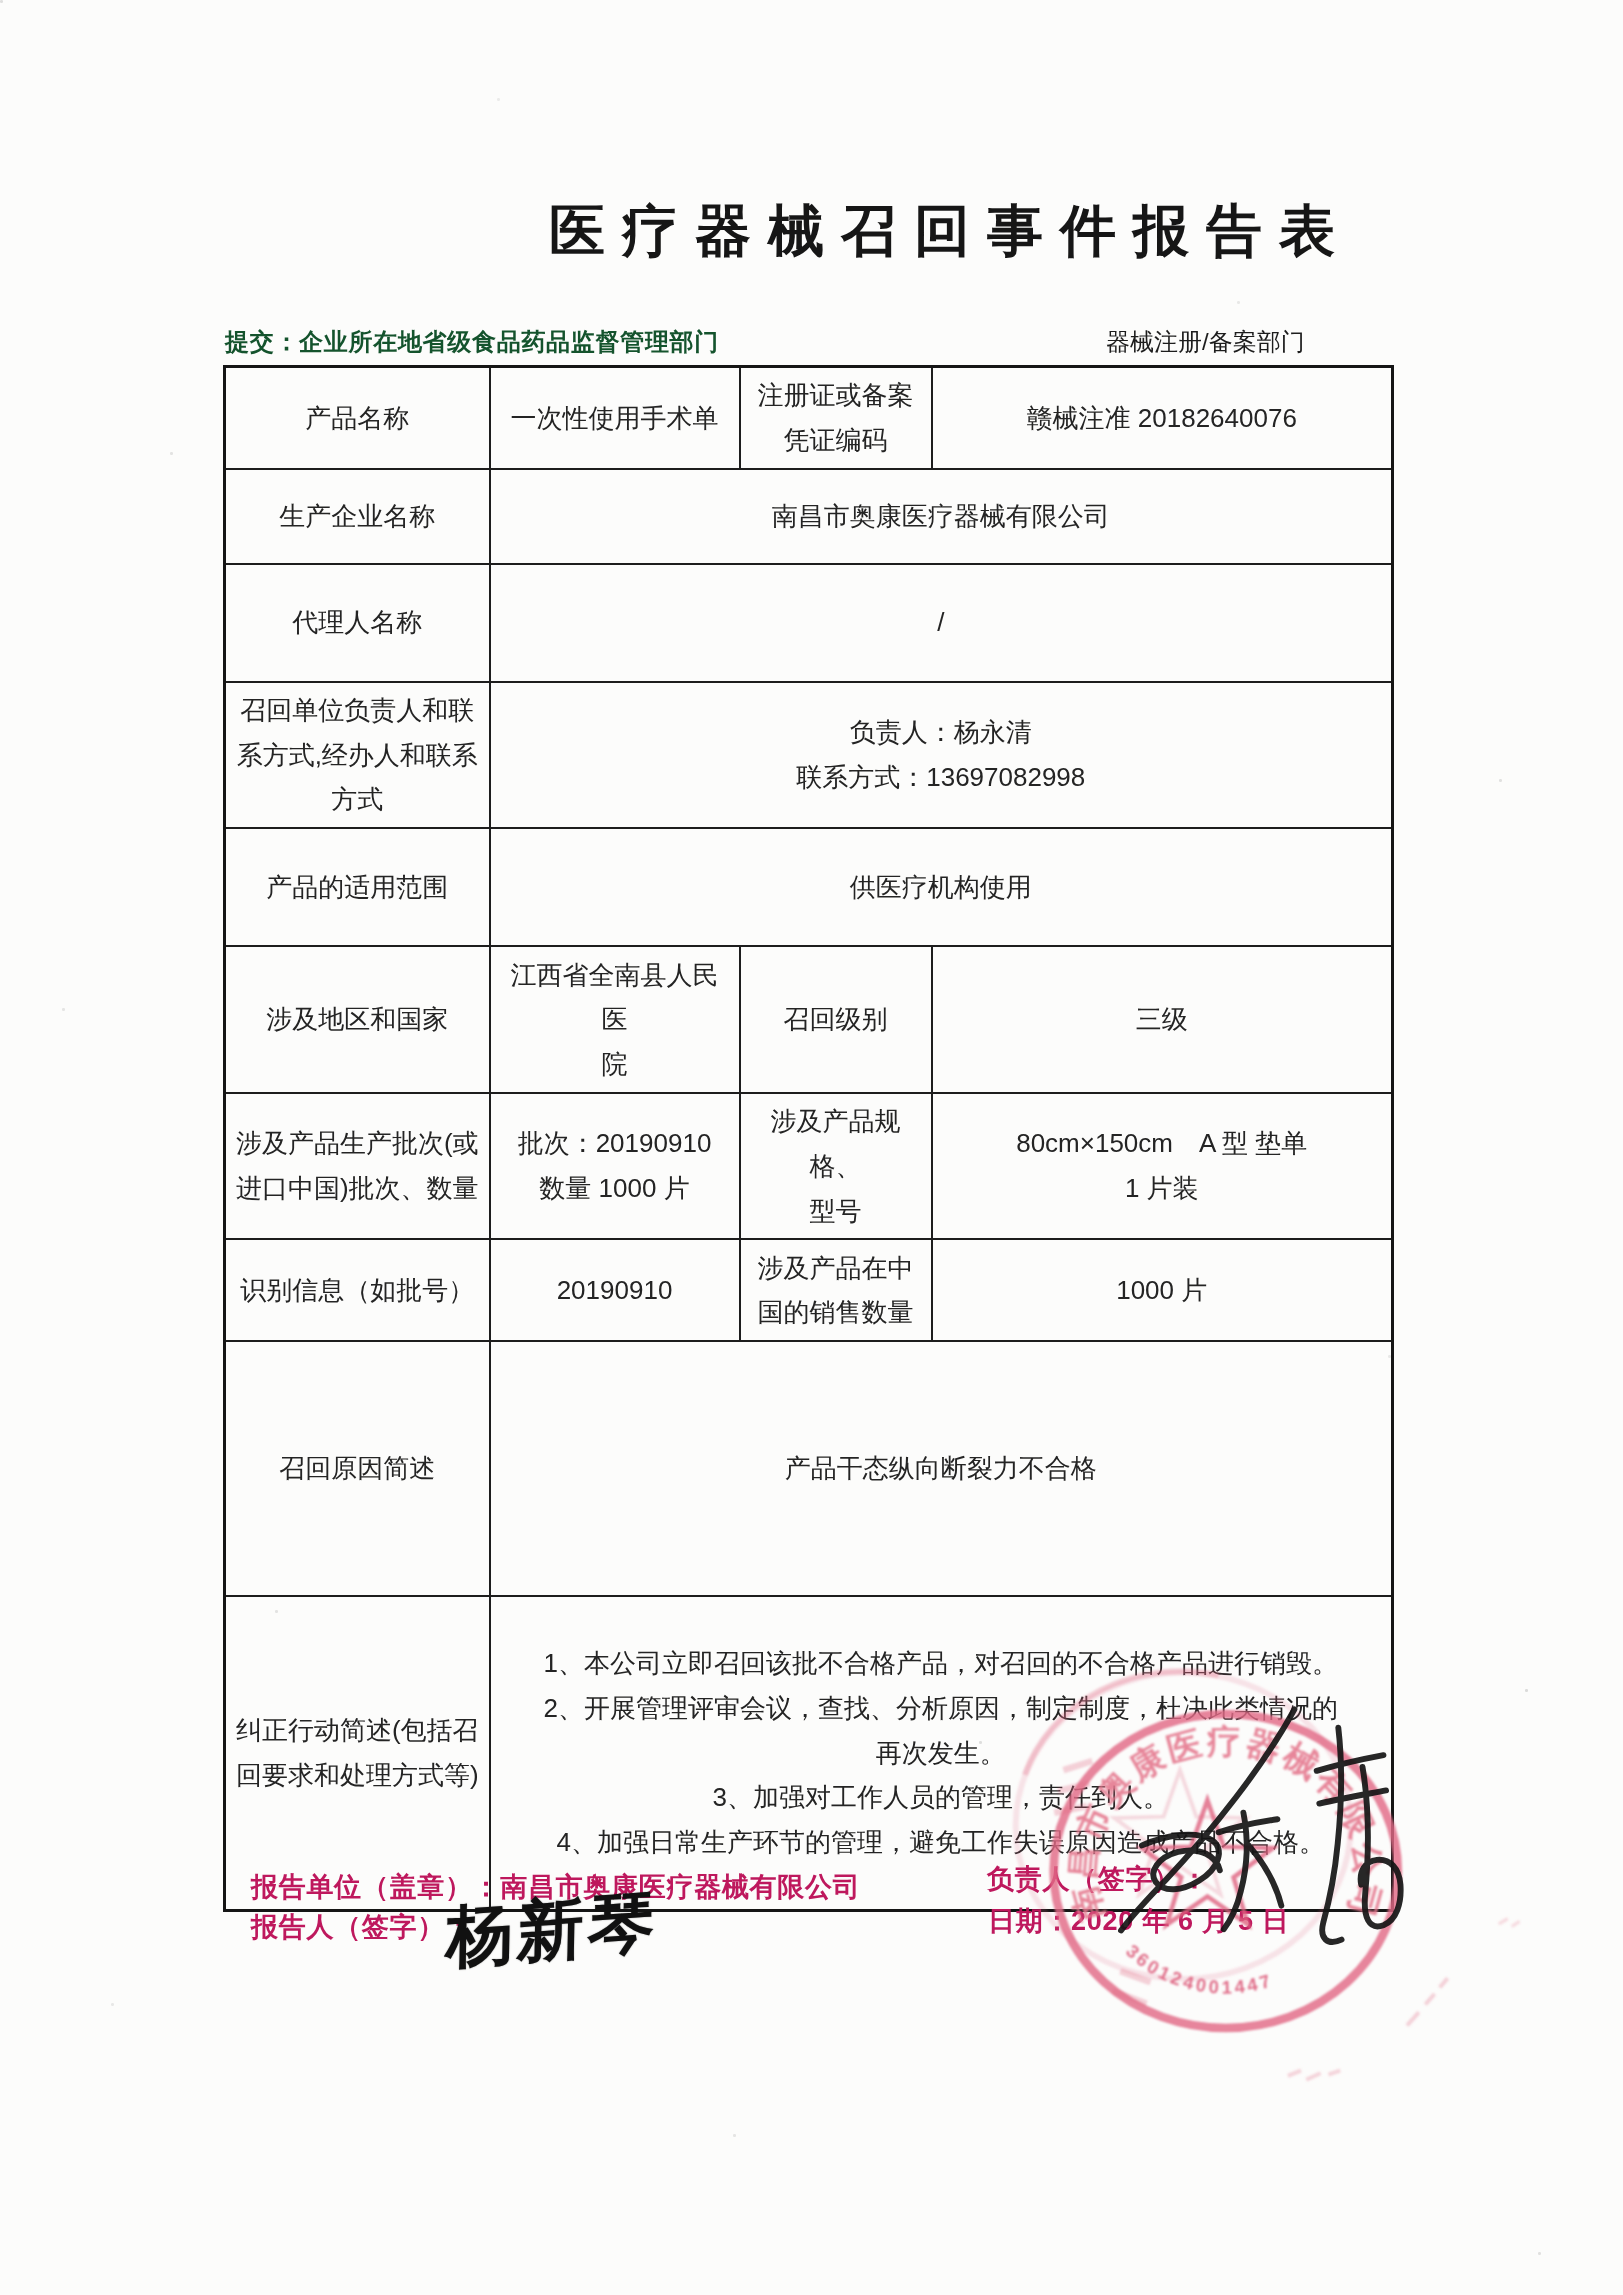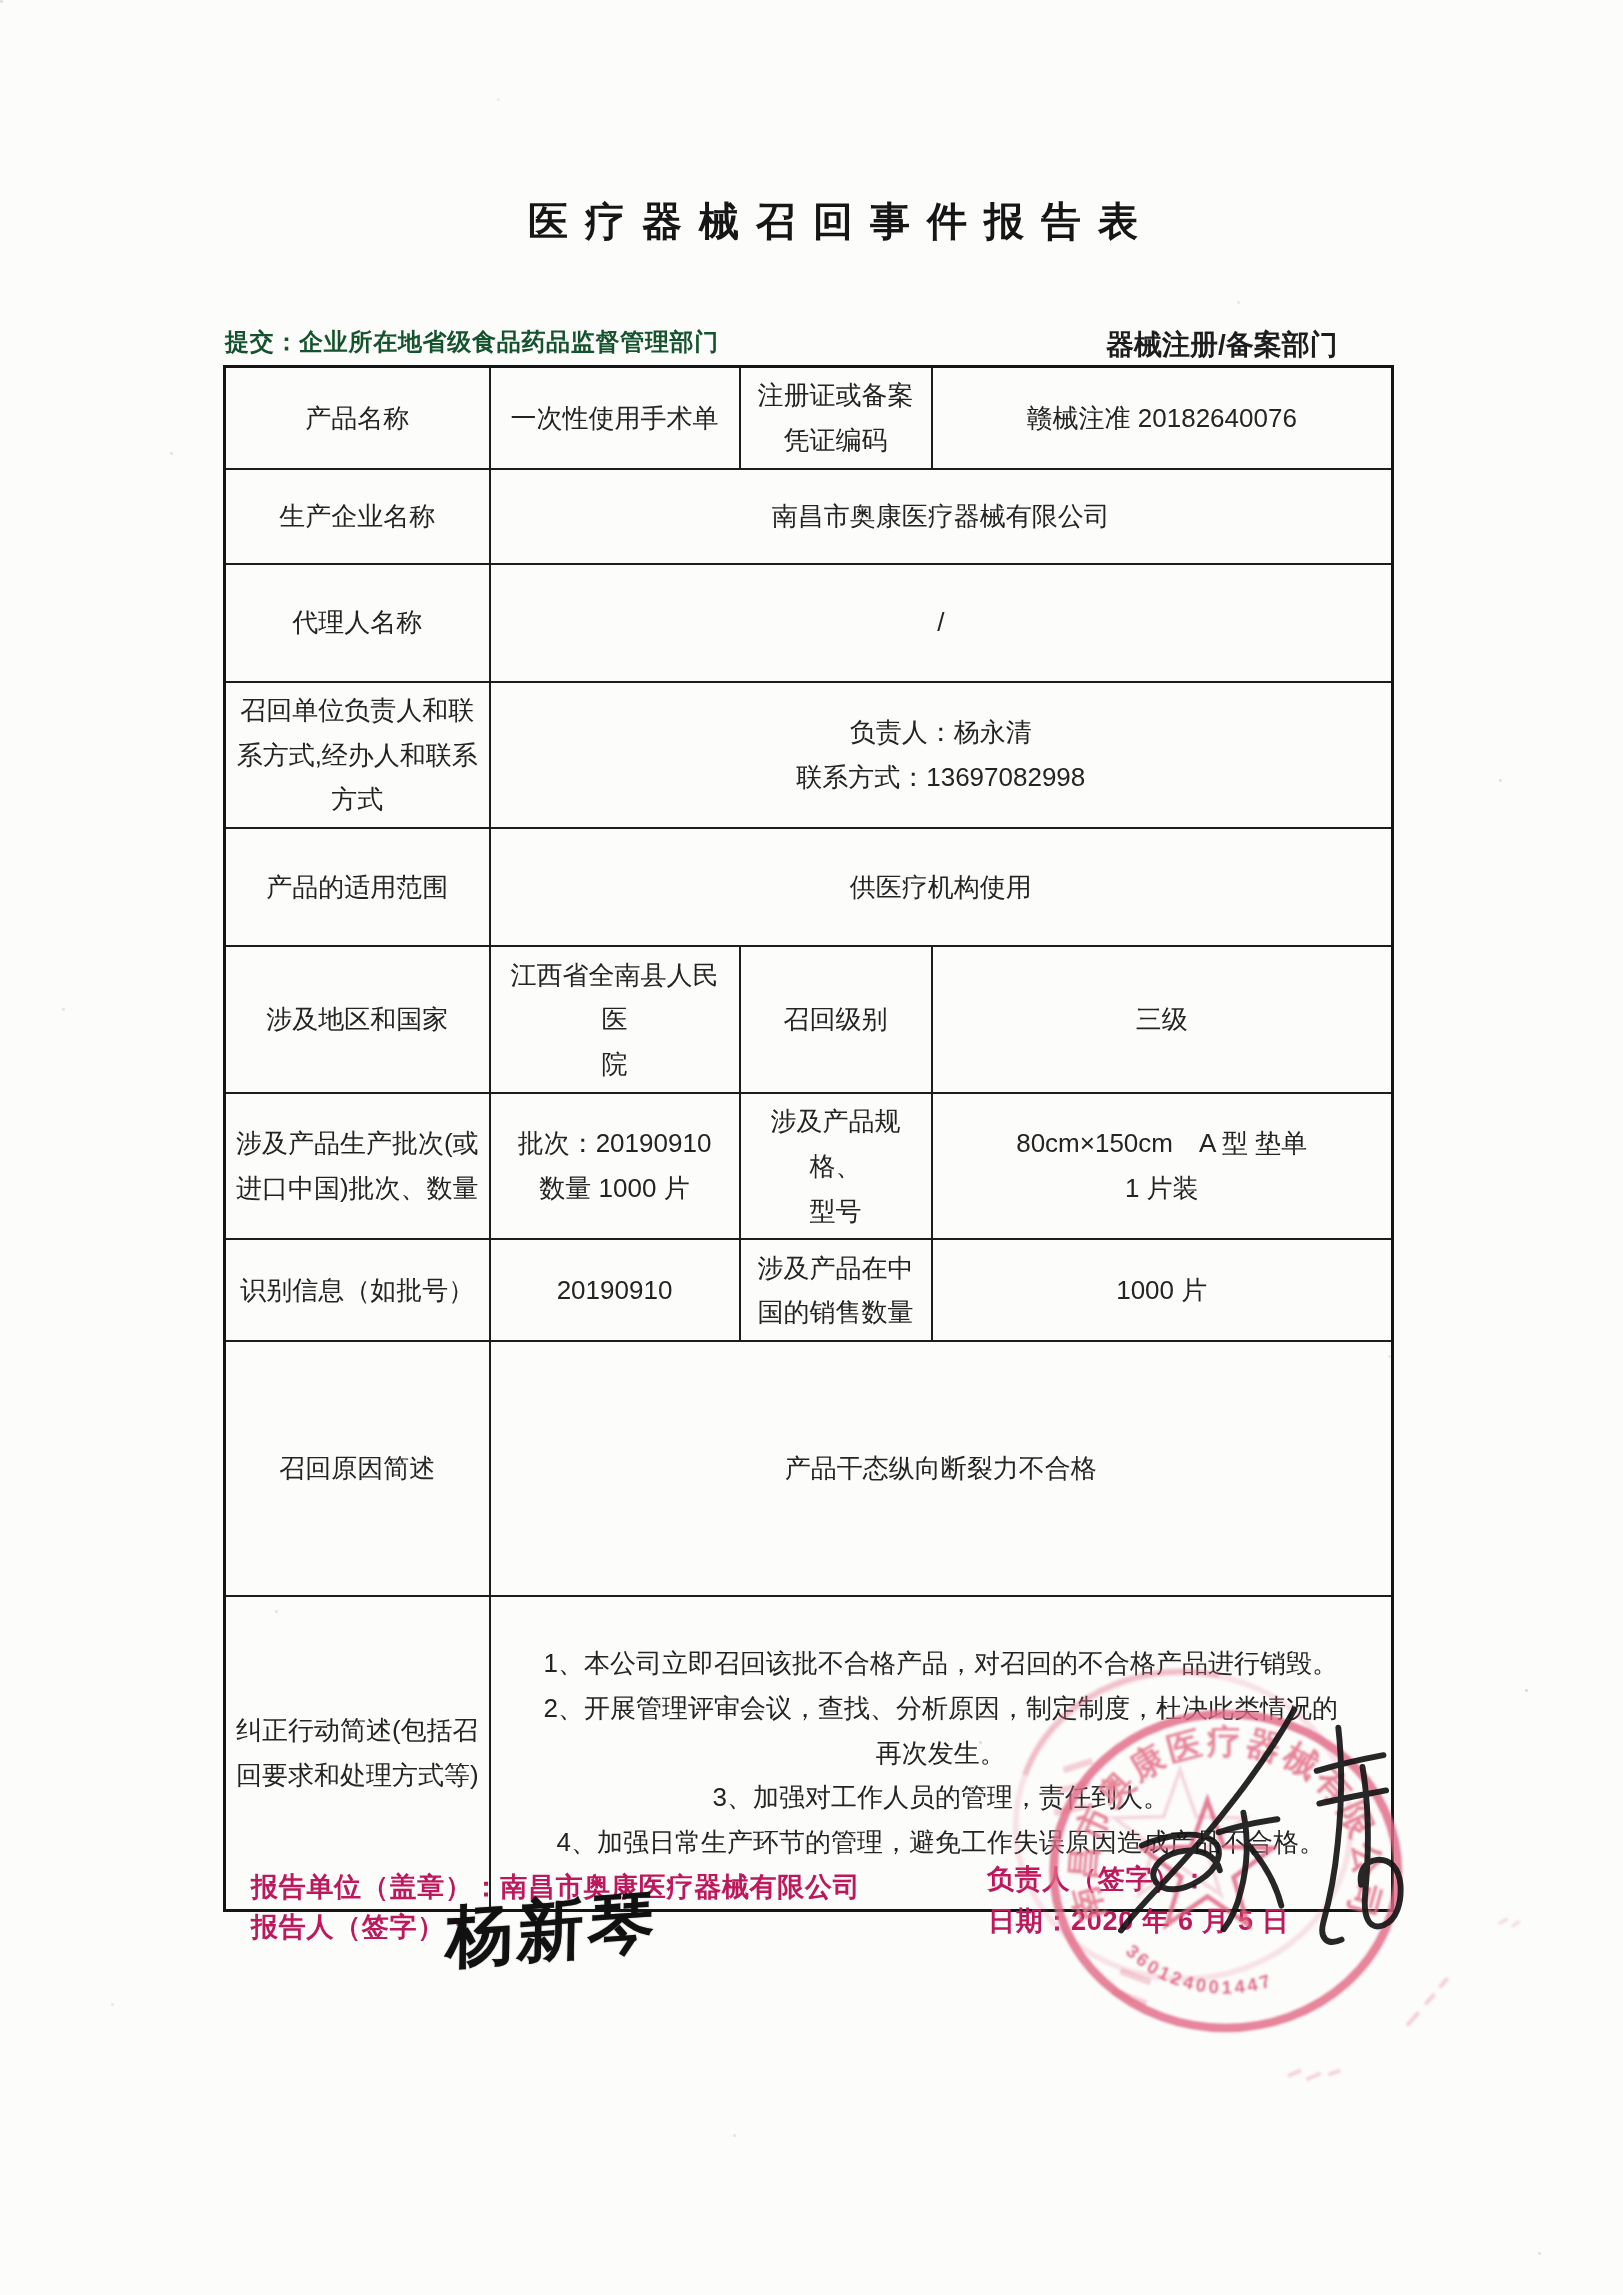--- a/index.html
+++ b/index.html
@@ -3,31 +3,31 @@
 <meta charset="utf-8">
 <style>
   html,body{margin:0;padding:0;background:#e8e8e8;}
   #page{
     position:relative; width:1623px; height:2295px;
     background:#fcfcfb;
     font-family:"Liberation Sans", sans-serif;
     color:#242424; overflow:hidden;
   }
   .title{
-    position:absolute; left:528px; top:194px;
-    font-size:40px; font-weight:700; letter-spacing:17px;
+    position:absolute; left:549px; top:194px;
+    font-size:56px; font-weight:700; letter-spacing:17px;
     color:#161616; white-space:nowrap;
   }
   .note-left{
     position:absolute; left:225px; top:326px;
     font-size:24px; font-weight:700; letter-spacing:0.7px; color:#14532d;
   }
   .note-right{
     position:absolute; left:1106px; top:326px;
-    font-size:28px; font-weight:700; color:#1d1d1d;
+    font-size:24px; font-weight:400; color:#1d1d1d;
   }
   table.form{
     position:absolute; left:223px; top:365px; width:1168px;
     border-collapse:collapse; table-layout:fixed;
     border:3.3px solid #151515;
     padding-left:40px;
   }
   table.form td{
     border:2px solid #1d1d1d;
     border-top-width:2.6px; border-bottom-width:2.6px;

